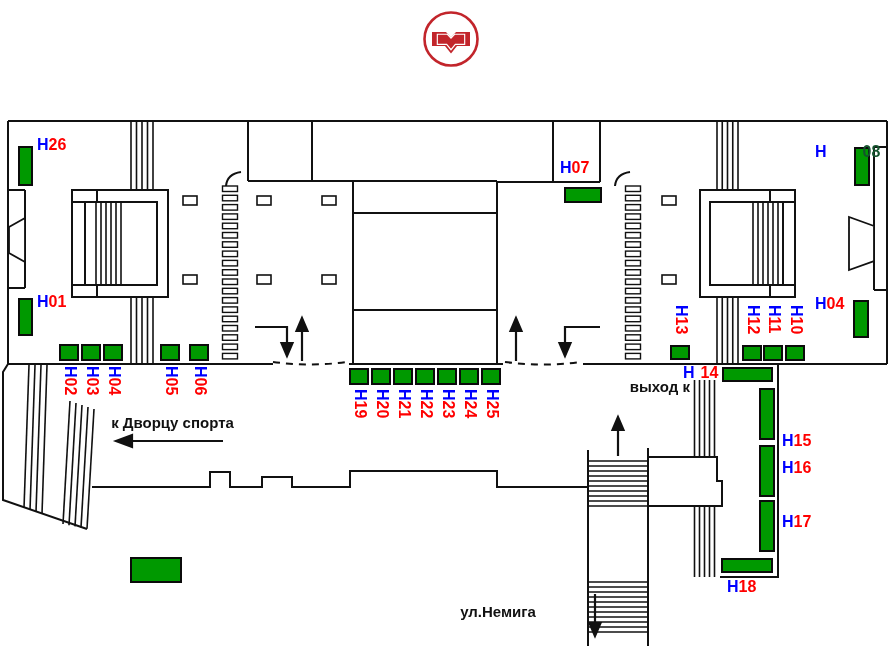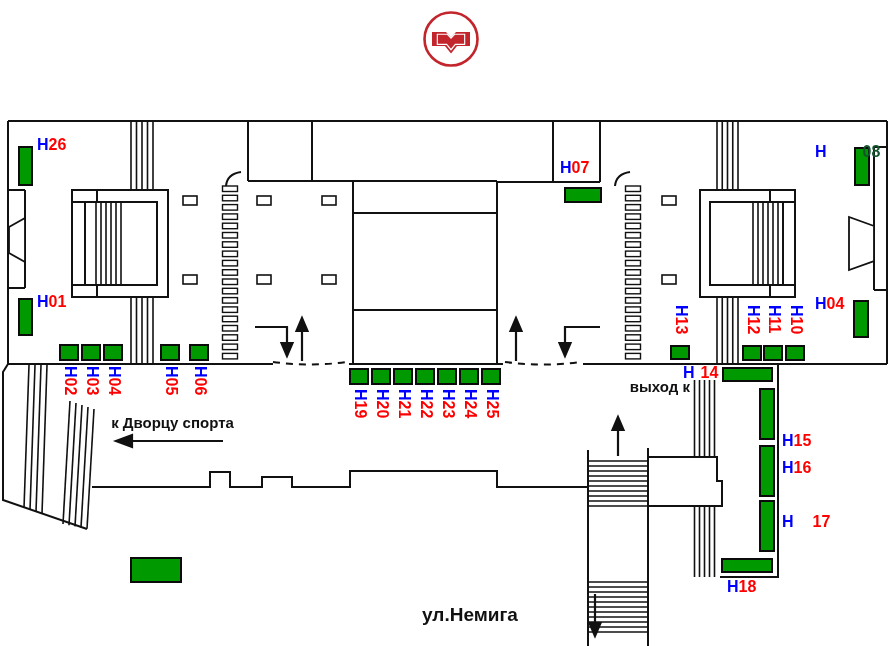--- a/index.html
+++ b/index.html
@@ -6,21 +6,21 @@
   #stage{position:relative;width:895px;height:646px;background:#fff;overflow:hidden;
          font-family:"Liberation Sans",sans-serif;}
   #plan-svg{position:absolute;left:0;top:0;}
   .txt{position:absolute;color:#111;font-weight:bold;line-height:1.12;}
   #station-title{left:383px;top:77px;width:135px;text-align:center;font-size:23px;
                  letter-spacing:1px;font-weight:bold;}
   #logo-box{position:absolute;left:420px;top:10px;width:62px;height:60px;}
   #platform-label{left:353px;top:250px;width:144px;text-align:center;font-size:15px;}
   #exit-upper{left:540px;top:379px;width:150px;text-align:right;font-size:15px;}
   #exit-sports{left:100px;top:415px;width:145px;text-align:center;font-size:15px;}
-  #street-label{left:422px;top:604px;width:114px;text-align:left;font-size:19px;}
+  #street-label{left:441px;top:604px;width:114px;text-align:center;font-size:15px;}
   #legend-label{left:187px;top:561px;font-size:17px;}
   .sign{position:absolute;box-sizing:border-box;border:2px solid #0b0b0b;}
   .legend-swatch{position:absolute;left:130px;top:557px;width:52px;height:26px;
                  box-sizing:border-box;border:2px solid #0b0b0b;}
   .hlabel{position:absolute;font-size:16px;font-weight:bold;line-height:1;white-space:nowrap;}
   .hlabel.rot{transform:rotate(90deg);transform-origin:0 0;}
 </style>
 </head>
 <body>
 
@@ -246,21 +246,21 @@
       <div class="hlabel rot" style="left: 761px; top: 305px;"><span style="color: rgb(0, 0, 255);">H</span><span style="color: rgb(255, 0, 0);">12</span></div>
       <div class="sign" style="left: 670px; top: 345px; width: 20px; height: 15px; background: rgb(0, 153, 0);"></div>
       <div class="hlabel rot" style="left: 689px; top: 305px;"><span style="color: rgb(0, 0, 255);">H</span><span style="color: rgb(255, 0, 0);">13</span></div>
       <div class="sign" style="left: 722px; top: 367px; width: 51px; height: 15px; background: rgb(0, 153, 0);"></div>
       <div class="hlabel" style="left: 683px; top: 365px;"><span style="color: rgb(0, 0, 255);">H</span><span style="color: rgb(255, 0, 0); padding-left: 6px;">14</span></div>
       <div class="sign" style="left: 759px; top: 388px; width: 16px; height: 52px; background: rgb(0, 153, 0);"></div>
       <div class="hlabel" style="left: 782px; top: 405px; margin-top: 28px;"><span style="color: rgb(0, 0, 255);">H</span><span style="color: rgb(255, 0, 0);">15</span></div>
       <div class="sign" style="left: 759px; top: 445px; width: 16px; height: 52px; background: rgb(0, 153, 0);"></div>
       <div class="hlabel" style="left: 782px; top: 460px;"><span style="color: rgb(0, 0, 255);">H</span><span style="color: rgb(255, 0, 0);">16</span></div>
       <div class="sign" style="left: 759px; top: 500px; width: 16px; height: 52px; background: rgb(0, 153, 0);"></div>
-      <div class="hlabel" style="left: 782px; top: 514px;"><span style="color: rgb(0, 0, 255);">H</span><span style="color: rgb(255, 0, 0); padding-left: 19px;">17</span></div>
+      <div class="hlabel" style="left: 782px; top: 514px;"><span style="color: rgb(0, 0, 255);">H</span><span style="color: rgb(255, 0, 0);">17</span></div>
       <div class="sign" style="left: 721px; top: 558px; width: 52px; height: 15px; background: rgb(0, 153, 0);"></div>
       <div class="hlabel" style="left: 727px; top: 579px;"><span style="color: rgb(0, 0, 255);">H</span><span style="color: rgb(255, 0, 0);">18</span></div>
       <div class="sign" style="left: 349px; top: 368px; width: 20px; height: 17px; background: rgb(0, 153, 0);"></div>
       <div class="hlabel rot" style="left: 368px; top: 389px;"><span style="color: rgb(0, 0, 255);">H</span><span style="color: rgb(255, 0, 0);">19</span></div>
       <div class="sign" style="left: 371px; top: 368px; width: 20px; height: 17px; background: rgb(0, 153, 0);"></div>
       <div class="hlabel rot" style="left: 390px; top: 389px;"><span style="color: rgb(0, 0, 255);">H</span><span style="color: rgb(255, 0, 0);">20</span></div>
       <div class="sign" style="left: 393px; top: 368px; width: 20px; height: 17px; background: rgb(0, 153, 0);"></div>
       <div class="hlabel rot" style="left: 412px; top: 389px;"><span style="color: rgb(0, 0, 255);">H</span><span style="color: rgb(255, 0, 0);">21</span></div>
       <div class="sign" style="left: 415px; top: 368px; width: 20px; height: 17px; background: rgb(0, 153, 0);"></div>
       <div class="hlabel rot" style="left: 434px; top: 389px;"><span style="color: rgb(0, 0, 255);">H</span><span style="color: rgb(255, 0, 0);">22</span></div>

